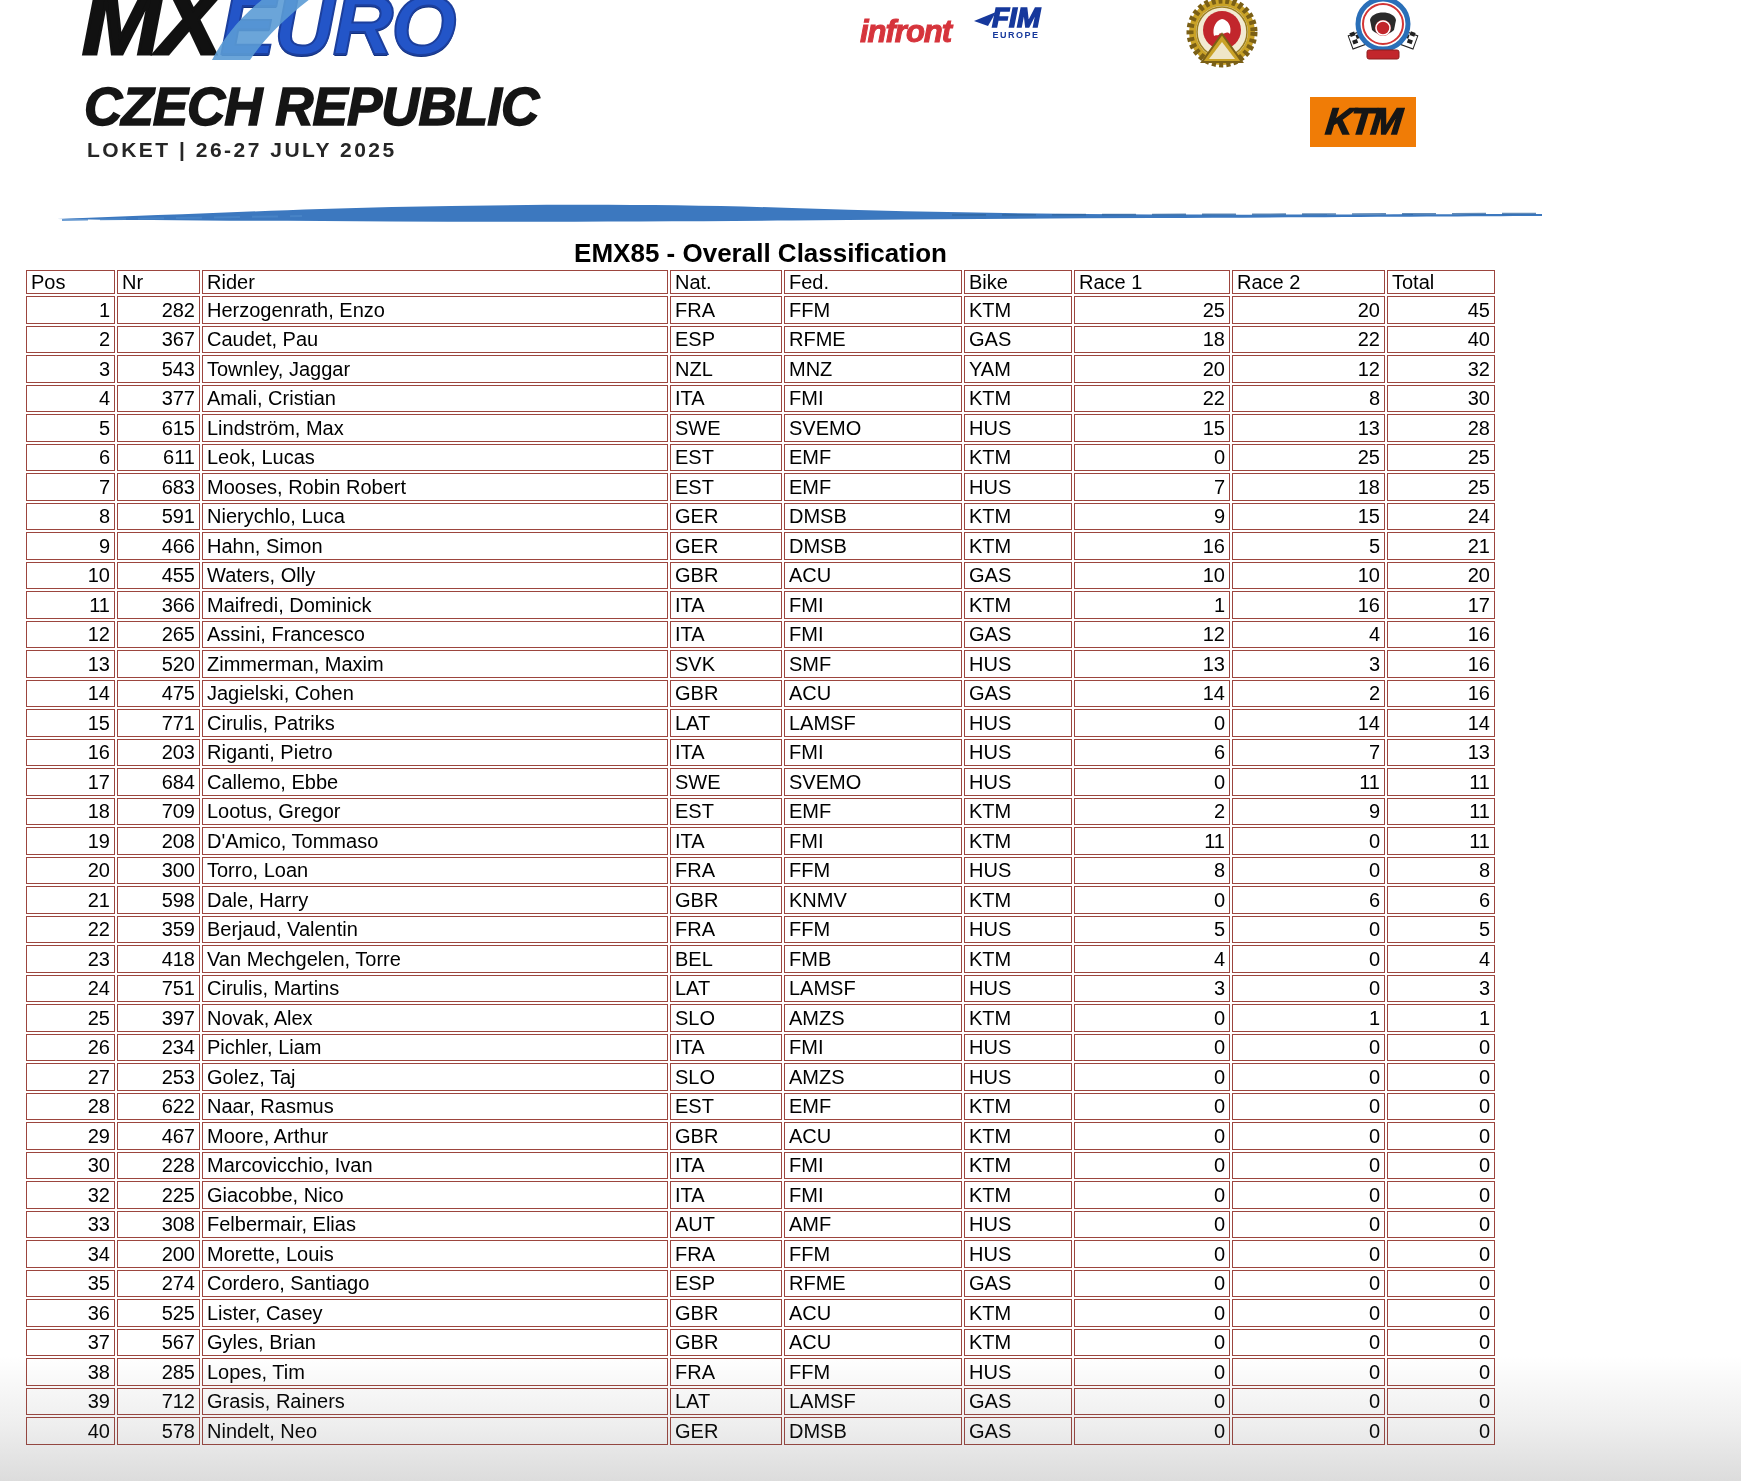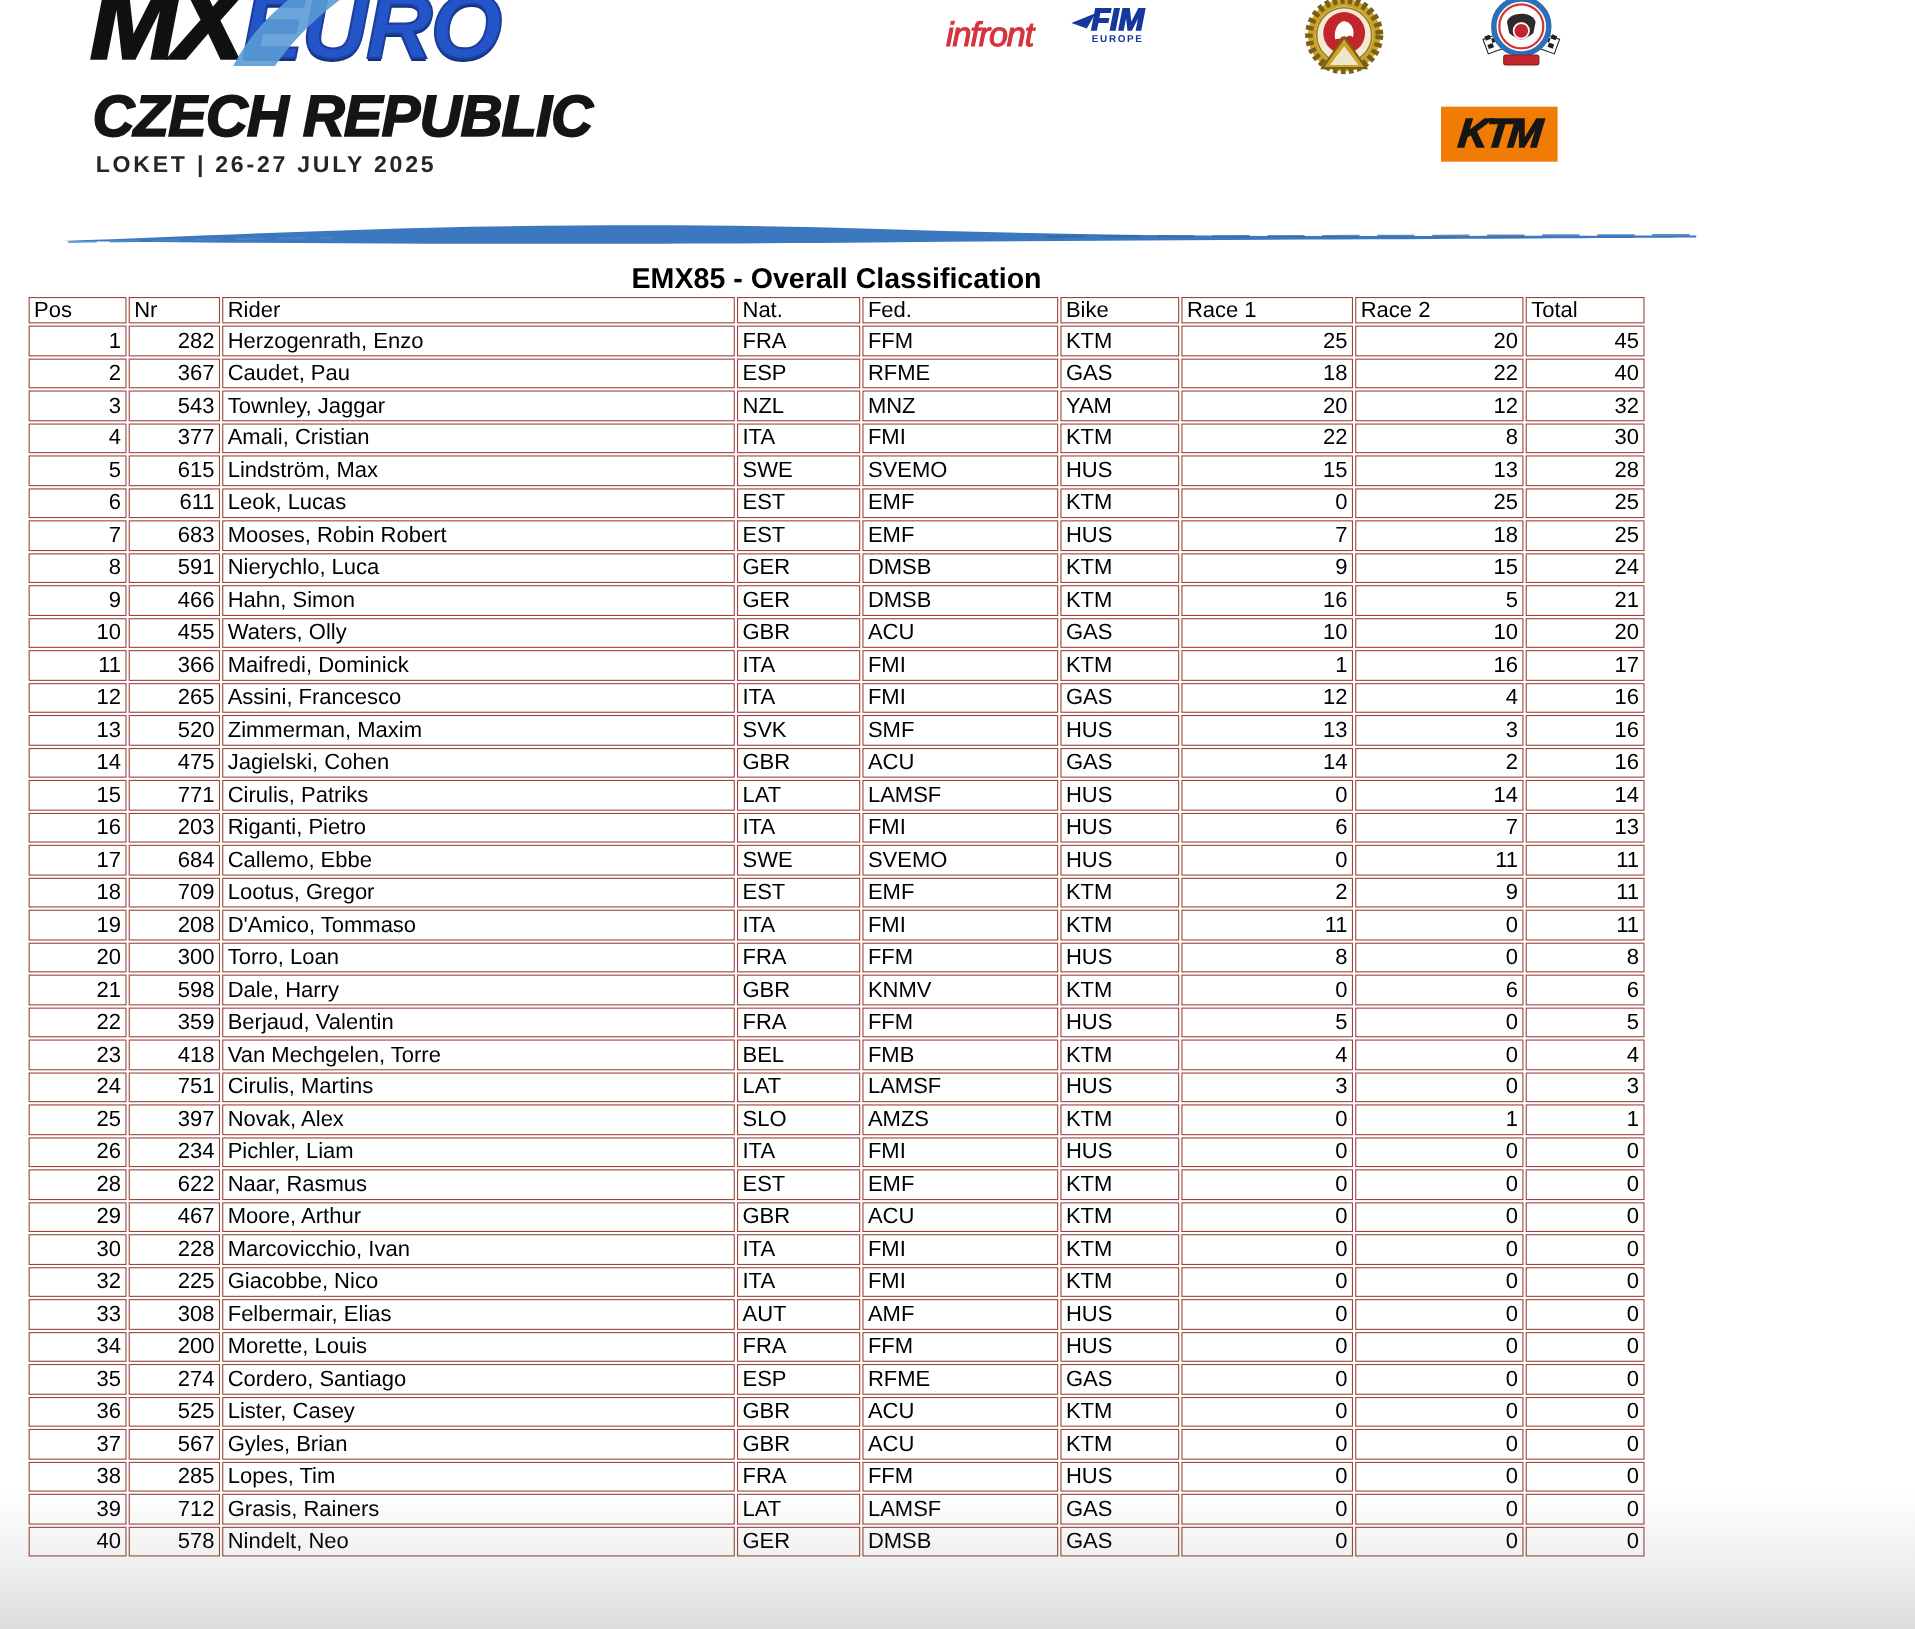--- a/index.html
+++ b/index.html
@@ -25,21 +25,21 @@
     position:absolute;left:84px;top:76px;
     font-size:53px;font-weight:bold;font-style:italic;letter-spacing:-1px;
     color:#151515;-webkit-text-stroke:1.5px #151515;white-space:nowrap;
   }
   .event-sub{
     position:absolute;left:87px;top:138px;
     font-size:21px;font-weight:bold;letter-spacing:2.5px;color:#262626;white-space:nowrap;
   }
   .sp-infront{
     position:absolute;left:860px;top:14px;
-    font-size:31px;font-weight:normal;letter-spacing:-1px;color:#d6343c;
+    font-size:31px;font-weight:bold;letter-spacing:-1px;color:#d6343c;
     -webkit-text-stroke:1px #d6343c;font-style:italic;
   }
   .sp-fim{position:absolute;left:992px;top:4px;text-align:center;}
   .sp-fim .fim-word{
     font-size:28px;font-weight:bold;font-style:italic;color:#16389c;
     -webkit-text-stroke:1.5px #16389c;line-height:1;
   }
   .sp-fim .fim-sub{
     font-size:9px;font-weight:bold;color:#16389c;letter-spacing:1.5px;margin-top:-2px;
   }
@@ -452,20 +452,31 @@
           <td class="c1">234</td>
           <td class="c2">Pichler, Liam</td>
           <td class="c3">ITA</td>
           <td class="c4">FMI</td>
           <td class="c5">HUS</td>
           <td class="c6">0</td>
           <td class="c7">0</td>
           <td class="c8">0</td>
         </tr>
         <tr>
+          <td class="c0">27</td>
+          <td class="c1">253</td>
+          <td class="c2">Golez, Taj</td>
+          <td class="c3">SLO</td>
+          <td class="c4">AMZS</td>
+          <td class="c5">HUS</td>
+          <td class="c6">0</td>
+          <td class="c7">0</td>
+          <td class="c8">0</td>
+        </tr>
+        <tr>
           <td class="c0">28</td>
           <td class="c1">622</td>
           <td class="c2">Naar, Rasmus</td>
           <td class="c3">EST</td>
           <td class="c4">EMF</td>
           <td class="c5">KTM</td>
           <td class="c6">0</td>
           <td class="c7">0</td>
           <td class="c8">0</td>
         </tr>

